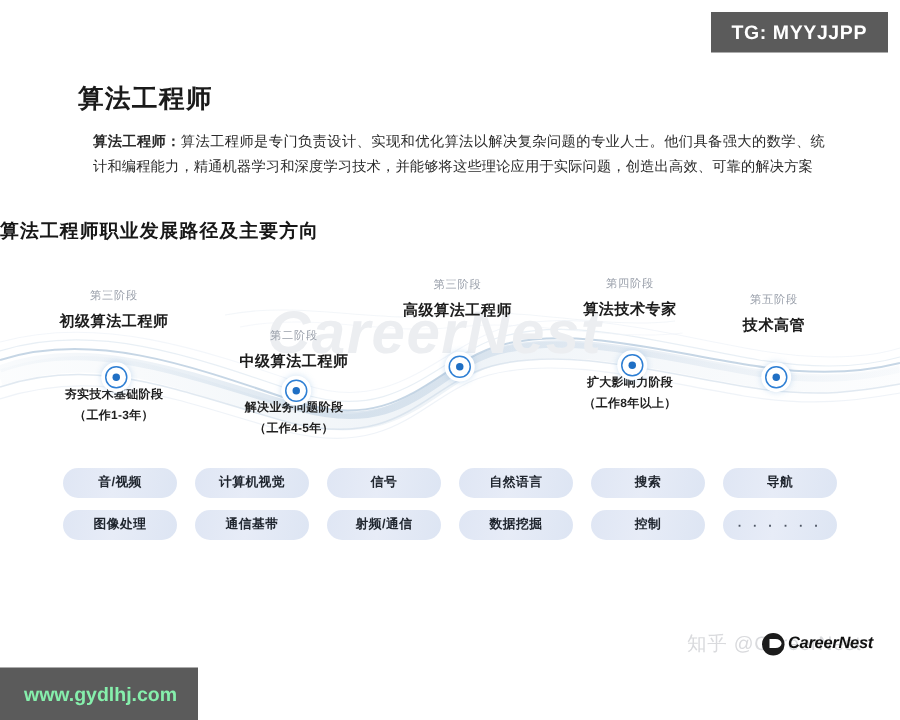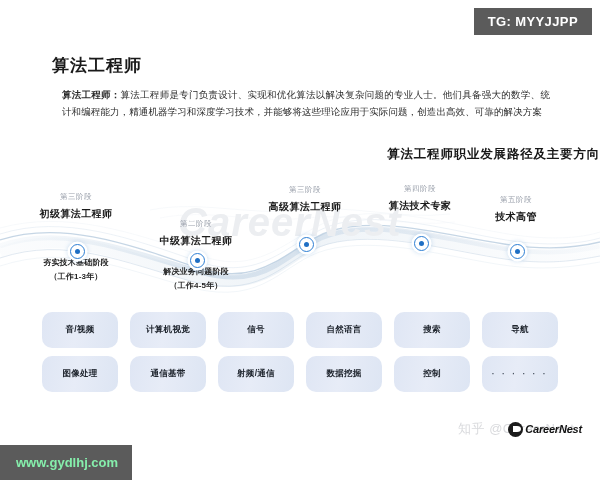--- a/index.html
+++ b/index.html
@@ -83,21 +83,21 @@
     left: 0;
     top: 140px;
     width: 600px;
     height: 250px;
   }
   .chart-title {
     position: absolute;
     top: 6px;
     left: 0;
     width: 600px;
-    text-align: right;
+    text-align: left;
     font-size: 12.5px;
     font-weight: bold;
     color: #171717;
     letter-spacing: 0.8px;
   }
 
   .wave-area {
     position: absolute;
     left: 0;
     top: 40px;
@@ -185,21 +185,21 @@
     width: 600px;
   }
   .tag-row {
     display: flex;
     justify-content: center;
     gap: 12px;
     margin-bottom: 8px;
   }
   .tag {
     width: 76px;
-    height: 36px;
+    height: 20px;
     border-radius: 10px;
     background: linear-gradient(100deg, #dfe6f4 0%, #e7ecf7 45%, #dde5f3 100%);
     color: #20262f;
     font-size: 8.5px;
     font-weight: bold;
     letter-spacing: 0.3px;
     display: flex;
     align-items: center;
     justify-content: center;
     white-space: nowrap;
@@ -330,20 +330,24 @@
       <div class="stage-no">第三阶段</div>
       <div class="stage-role">高级算法工程师</div>
     </div>
     <div class="node-dot" style="left:299px; top:97px;"></div>
 
     <div class="stage" style="left:360px; top:44px;">
       <div class="stage-no">第四阶段</div>
       <div class="stage-role">算法技术专家</div>
     </div>
     <div class="node-dot" style="left:414px; top:96px;"></div>
+    <div class="stage-desc" style="left:360px; top:108px;">
+      <div>扩大影响力阶段</div>
+      <div>（工作8年以上）</div>
+    </div>
 
     <div class="stage" style="left:456px; top:55px;">
       <div class="stage-no">第五阶段</div>
       <div class="stage-role">技术高管</div>
     </div>
     <div class="node-dot" style="left:510px; top:104px;"></div>
 
   </div>
 
   <div class="tags">

